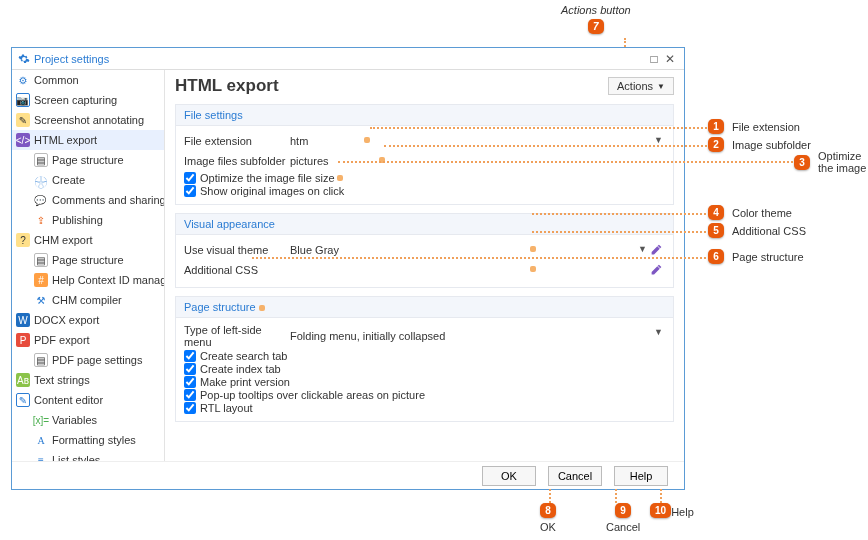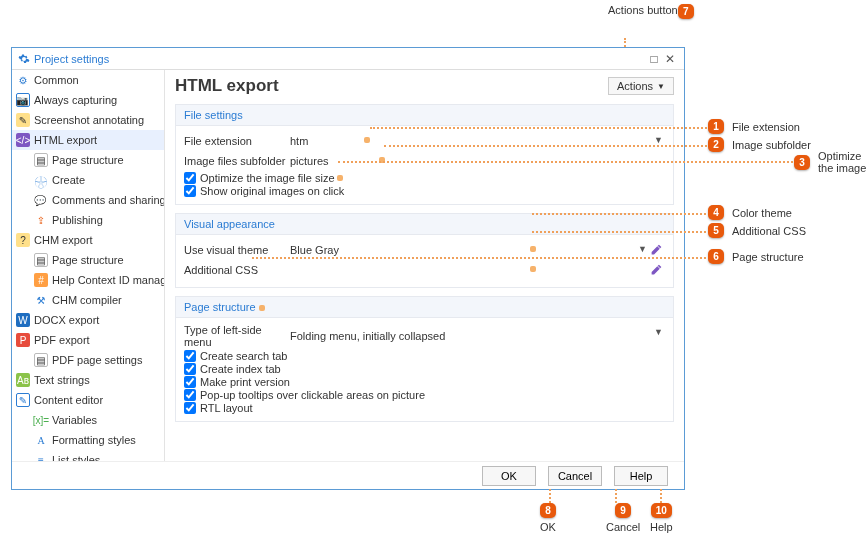--- a/index.html
+++ b/index.html
@@ -36,21 +36,21 @@
   .callout { position:absolute; display:flex; align-items:center; }
   .badge { background:#e8590c; color:#fff; font-size:10px; font-weight:bold; border-radius:5px; padding:2px 5px; min-width:16px; text-align:center; box-shadow:0 1px 2px rgba(0,0,0,.3); }
   .clabel { font-size:11px; color:#333; margin-left:8px; white-space:pre; }
   .connector { border-top:2px dotted #f0a05a; position:absolute; height:0; }
   .vdots { border-left:2px dotted #f0a05a; position:absolute; width:0; }
   .marker{ position:absolute; width:6px; height:6px; background:#f6b26b; border-radius:2px; }
 </style>
 </head>
 <body>
 
-<div class="callout" style="left:608px; top:4px; flex-direction:row;">
+<div class="callout" style="left:561px; top:4px; flex-direction:column;font-style:italic;">
   <span class="clabel" style="margin:0 0 3px 0;">Actions button</span>
   <span class="badge">7</span>
 </div>
 <div class="vdots" style="left:624px; top:38px; height:40px;"></div>
 
 <div class="window">
   <div class="titlebar">
     <svg class="gear" viewBox="0 0 24 24">
         <path d="M12 8a4 4 0 1 0 0 8 4 4 0 0 0 0-8zm9 4a7 7 0 0 1-.1 1.2l2 1.6-2 3.4-2.4-1a7 7 0 0 1-2 .1l-.4 2.6h-4l-.4-2.6a7 7 0 0 1-2-1.1l-2.4 1-2-3.4 2-1.6A7 7 0 0 1 3 12a7 7 0 0 1 .1-1.2l-2-1.6 2-3.4 2.4 1a7 7 0 0 1 2-1.1L8 3h4l.4 2.6a7 7 0 0 1 2 1.1l2.4-1 2 3.4-2 1.6c.1.4.2.8.2 1.3z"></path>
       </svg>
@@ -60,21 +60,21 @@
   </div>
 
   <div class="body">
     <div class="sidebar">
       <div class="navitem">
           <span class="navicon" style="color:#2b7cd3;">⚙</span>
           <span>Common</span>
         </div>
       <div class="navitem">
           <span class="navicon" style="border:1px solid #2b7cd3;color:#2b7cd3;">📷</span>
-          <span>Always capturing</span>
+          <span>Screen capturing</span>
         </div>
       <div class="navitem">
           <span class="navicon" style="background:#ffe08a;">✎</span>
           <span>Screenshot annotating</span>
         </div>
       <div class="navitem selected">
           <span class="navicon" style="background:#7e57c2;color:#fff;">&lt;/&gt;</span>
           <span>HTML export</span>
         </div>
       <div class="navitem sub">
@@ -284,16 +284,16 @@
     <span class="clabel" style="margin:3px 0 0 0;">OK</span>
   </div>
 
 <div class="vdots" style="left:615px; top:489px; height:14px;"></div>
 <div class="callout" style="left:606px; top:503px; flex-direction:column;">
     <span class="badge">9</span>
     <span class="clabel" style="margin:3px 0 0 0;">Cancel</span>
   </div>
 
 <div class="vdots" style="left:660px; top:489px; height:14px;"></div>
-<div class="callout" style="left:650px; top:503px; flex-direction:column;">
+<div class="callout" style="left:650px; top:503px; flex-direction:row;">
     <span class="badge">10</span>
     <span class="clabel" style="margin:3px 0 0 0;">Help</span>
   </div>
 
 </body></html>

